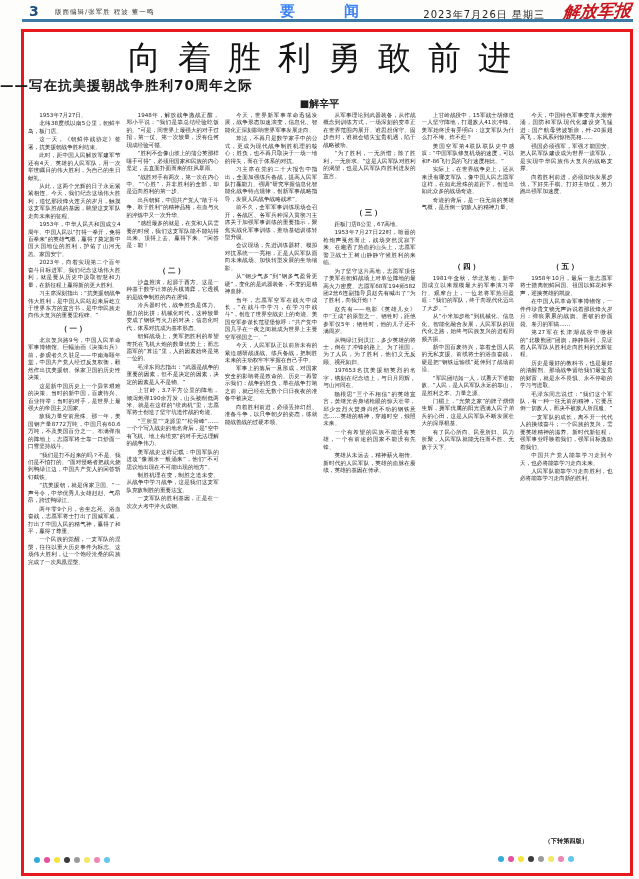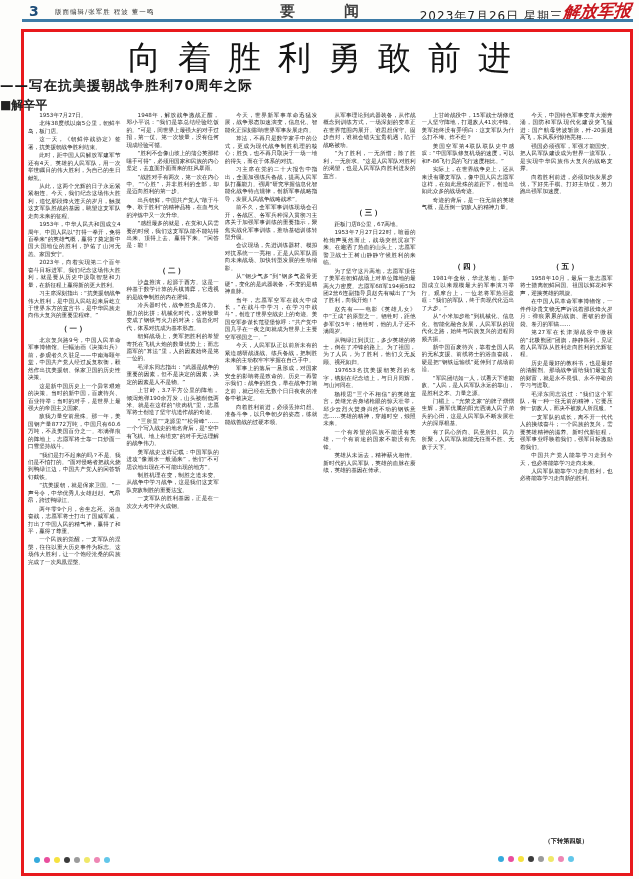--- a/index.html
+++ b/index.html
@@ -3,35 +3,35 @@
 <meta charset="utf-8">
 <style>
   html,body{margin:0;padding:0;}
   body{width:639px;height:879px;position:relative;background:#fdfdfb;
        font-family:"DejaVu Sans",sans-serif;overflow:hidden;}
   
   .hdr{position:absolute;left:0;top:0;width:639px;height:20px;}
   .pageno{position:absolute;left:29px;top:3px;font-size:14px;font-weight:bold;color:#1f4e79;}
   .editors{position:absolute;left:55px;top:8px;font-size:6.5px;color:#333;letter-spacing:1px;}
   .section-name{position:absolute;left:0;right:0;top:2px;text-align:center;
-       font-size:15px;font-weight:bold;color:#404040;letter-spacing:22px;text-indent:22px;}
-  .dateline{position:absolute;right:76px;top:8px;font-size:12px;color:#222;letter-spacing:1px;}
+       font-size:15px;font-weight:bold;color:#3b82f6;letter-spacing:22px;text-indent:22px;}
+  .dateline{position:absolute;right:94px;top:8px;font-size:10px;color:#222;letter-spacing:1px;}
   .masthead{position:absolute;right:8px;top:0px;font-size:17px;font-weight:bold;color:#c8161e;
        font-style:italic;transform:skewX(-8deg) rotate(-2deg);font-family:"DejaVu Serif",serif;}
   .hrule{position:absolute;left:22px;top:19px;width:611px;height:2.5px;background:#3d7ba6;}
   
   .frame{position:absolute;left:21px;top:29px;width:606px;height:841px;
        border:3.5px solid #e8191c;background:#fff;}
   
   .title{position:absolute;left:0;right:0;top:36px;text-align:center;font-weight:normal;
        font-size:33px;color:#141414;letter-spacing:17px;text-indent:17px;white-space:nowrap;}
   .subtitle{position:absolute;left:0;right:0;top:77px;text-align:left;font-weight:bold;
        font-size:13.5px;color:#1a1a1a;letter-spacing:1px;}
-  .byline{position:absolute;left:0;right:0;top:97px;
-       font-size:12px;color:#222;font-weight:bold;}
+  .byline{position:absolute;left:0;right:0;top:97px;text-align:center;
+       font-size:10px;color:#222;font-weight:bold;}
   
   .col{position:absolute;top:112px;width:92.5px;height:748px;overflow:hidden;color:#262626;}
   .tblock{overflow:hidden;}
   .tblock p{margin:0 0 1px 0;text-indent:2em;text-align:justify;
        font-size:5.6px;line-height:1.33;word-break:break-all;}
   .sec{font-size:7.5px;font-weight:bold;text-align:center;letter-spacing:2px;
        margin:4px 0 3px 0;color:#111;}
   .contnote{font-size:6.2px;font-weight:bold;text-align:center;margin-top:2px;color:#111;}
   
   .dots{position:absolute;display:flex;gap:4px;}

